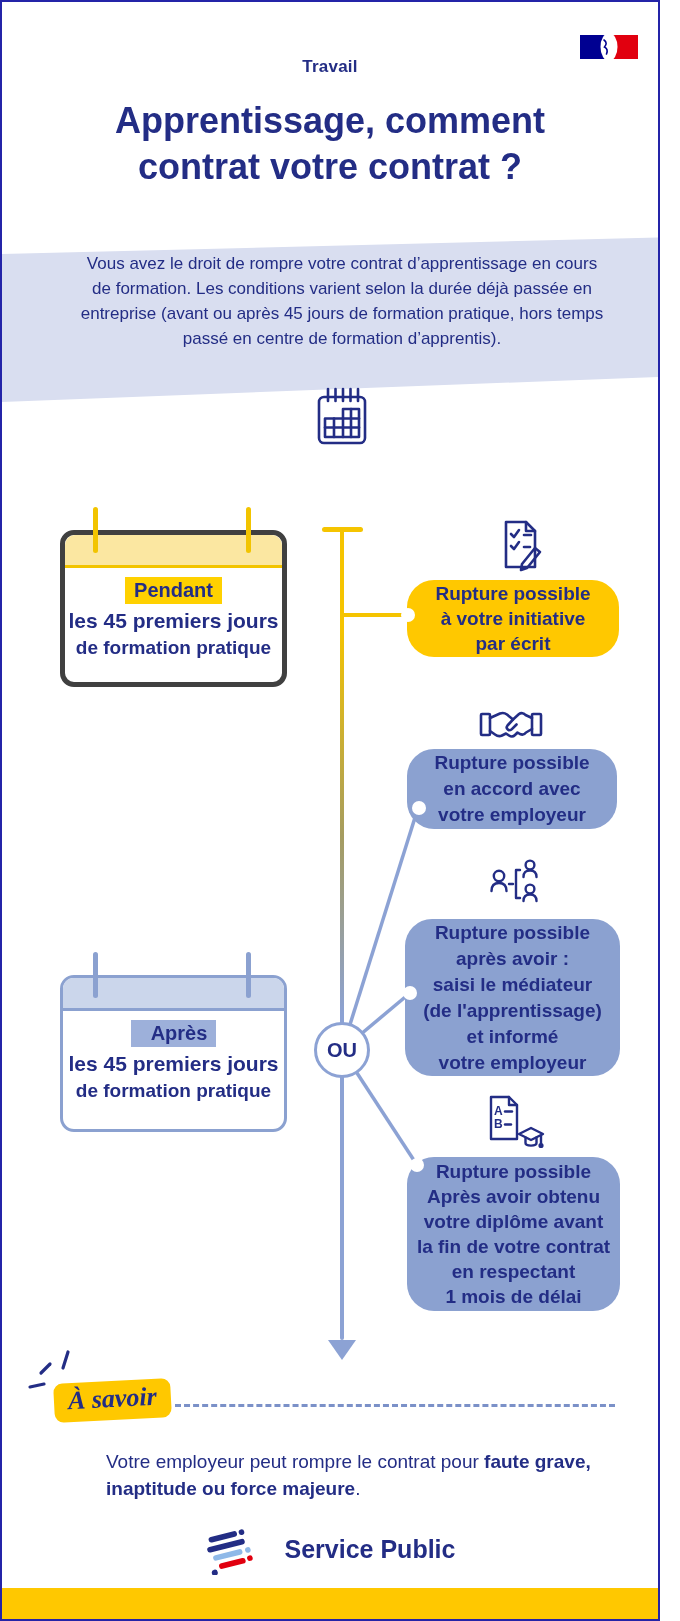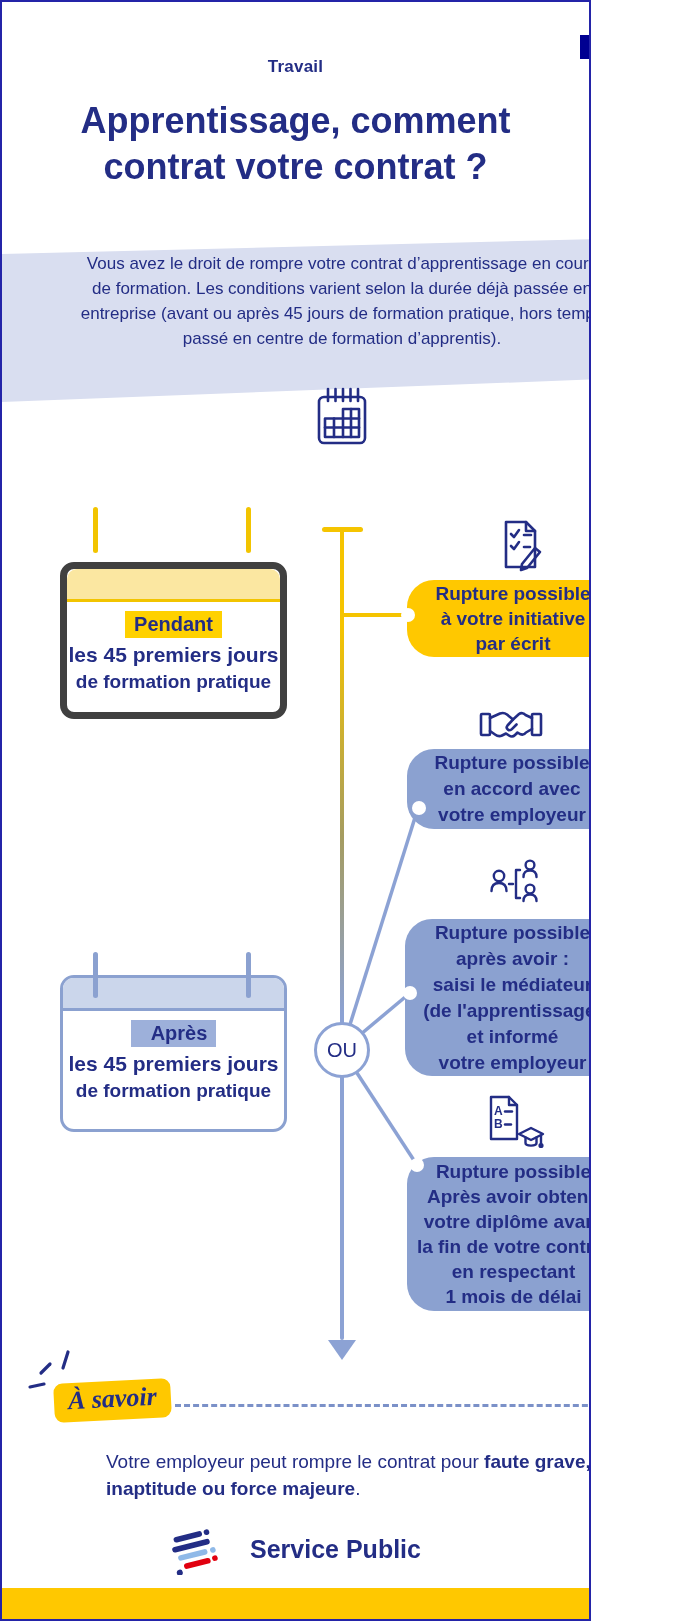--- a/index.html
+++ b/index.html
@@ -1,34 +1,34 @@
 <!DOCTYPE html>
 <html lang="fr"><head>
 <meta charset="utf-8">
 <style>
   html,body{margin:0;padding:0;background:#fff;}
-  .page{position:relative;width:591px;height:1621px;background:#fff;border:2px solid #2424a8;
+  .page{position:relative;width:660px;height:1621px;background:#fff;border:2px solid #2424a8;
         box-sizing:border-box;font-family:"Liberation Sans",sans-serif;color:#232d85;overflow:hidden;}
   .abs{position:absolute;}
   .center-x{left:0;right:0;text-align:center;}
   
   .kicker{top:55px;font-size:17px;font-weight:bold;letter-spacing:.2px;}
   .title{top:96px;font-size:36px;line-height:46px;font-weight:bold;}
   .flag{top:32px;left:577px;width:60px;height:26px;}
   
   .band{top:233px;left:0;width:680px;height:170px;background:#d9def0;
         -webkit-clip-path:polygon(0 19px,100% 2px,100% 141px,0 167px);
         clip-path:polygon(0 19px,100% 2px,100% 141px,0 167px);}
   .band p{margin:16px auto 0;width:524px;font-size:17px;line-height:25px;font-weight:500;text-align:center;color:#232d85;}
   
   .cal-icon{top:383px;left:310px;}
   .section-title{top:446px;font-size:27px;font-weight:bold;}
   
   .cal-card{left:58px;width:227px;height:157px;background:#fff;border-radius:14px;box-sizing:border-box;z-index:2;}
-  .cal-yellow{top:528px;border:7px solid #404040;margin-top:32px;}
+  .cal-yellow{top:528px;border:5px solid #404040;}
   .cal-blue{top:973px;border:3px solid #8ba1d0;}
   .cal-head{height:30px;border-radius:10px 10px 0 0;}
   .cal-yellow .cal-head{background:#fbe7a1;border-bottom:3px solid #f2c400;}
   .cal-blue  .cal-head{background:#cbd6eb;border-bottom:3px solid #8ba1d0;}
   .cal-body{display:flex;flex-direction:column;align-items:center;padding-top:9px;}
   .hl{display:inline-block;font-size:20px;font-weight:bold;padding:2px 9px;margin-bottom:3px;}
   .hl-yellow{background:#ffd100;}
   .hl-blue{background:#9db0da;padding-left:20px;}
   .cal-l1{font-size:21px;font-weight:bold;line-height:28px;}
   .cal-l2{font-size:19px;font-weight:600;line-height:25px;}
@@ -39,21 +39,21 @@
   
   .tl-stem{left:338px;top:526px;width:4px;height:812px;border-radius:2px;z-index:1;
     background:linear-gradient(180deg,#f5c400 0%,#f5c400 12%,#a59c60 38%,#8ca2d4 60%,#8ca2d4 100%);}
   .tl-cap{left:320px;top:525px;width:41px;height:5px;border-radius:3px;background:#f5c400;z-index:1;}
   .tl-branch{left:341px;top:611px;width:62px;height:4px;background:#f5c400;z-index:1;}
   .tl-arrow{left:326px;top:1338px;width:0;height:0;border-left:14px solid transparent;
             border-right:14px solid transparent;border-top:20px solid #8ca2d4;z-index:1;}
   .connectors{left:0;top:0;z-index:1;pointer-events:none;}
   .ou{left:312px;top:1020px;width:56px;height:56px;box-sizing:border-box;background:#fff;
       border:3px solid #8ca2d4;border-radius:50%;display:flex;align-items:center;justify-content:center;
-      font-size:20px;font-weight:normal;z-index:3;}
+      font-size:20px;font-weight:bold;z-index:3;}
   .dot{width:14px;height:14px;background:#fff;border-radius:50%;z-index:4;}
   
   .obox{box-sizing:border-box;display:flex;align-items:center;justify-content:center;text-align:center;
         border-radius:27px;z-index:2;font-size:19px;font-weight:600;color:#232d85;}
   .pre{white-space:pre-line;}
   .obox-1{left:405px;top:578px;width:212px;height:77px;background:#ffc800;line-height:25px;}
   .obox-2{left:405px;top:747px;width:210px;height:80px;background:#8ba1d0;line-height:26px;}
   .obox-3{left:403px;top:917px;width:215px;height:157px;background:#8ba1d0;line-height:26px;}
   .obox-4{left:405px;top:1155px;width:213px;height:154px;background:#8ba1d0;line-height:25px;}
   .oicon-1{left:492px;top:515px;z-index:2;}

